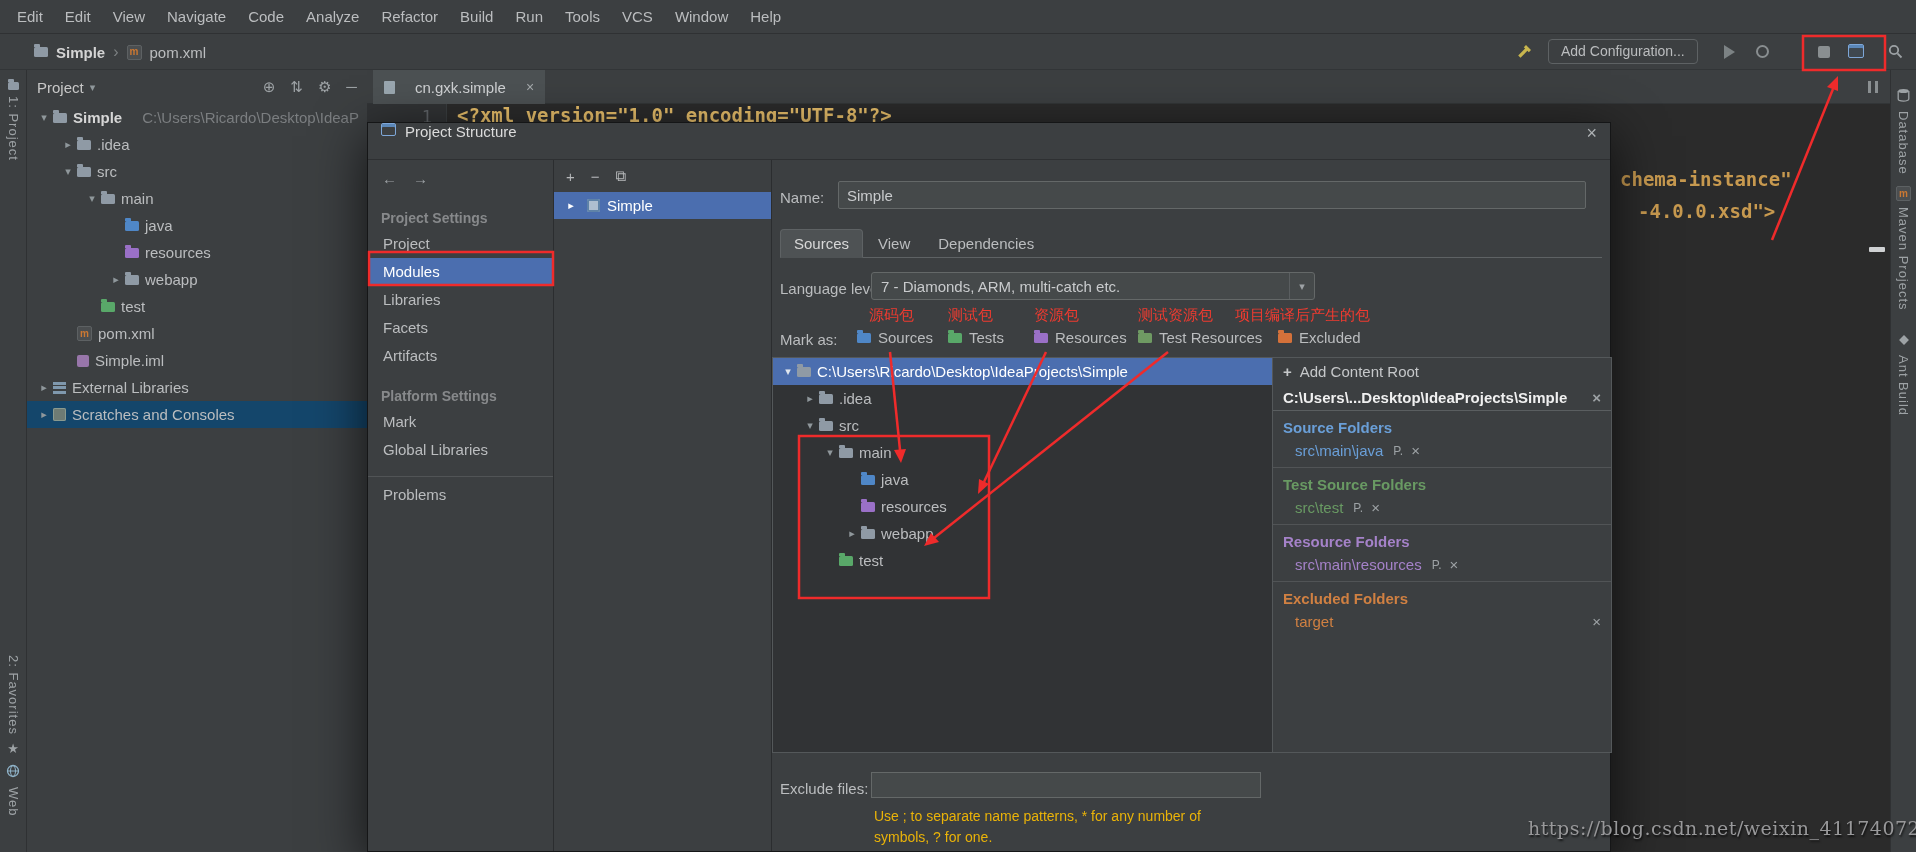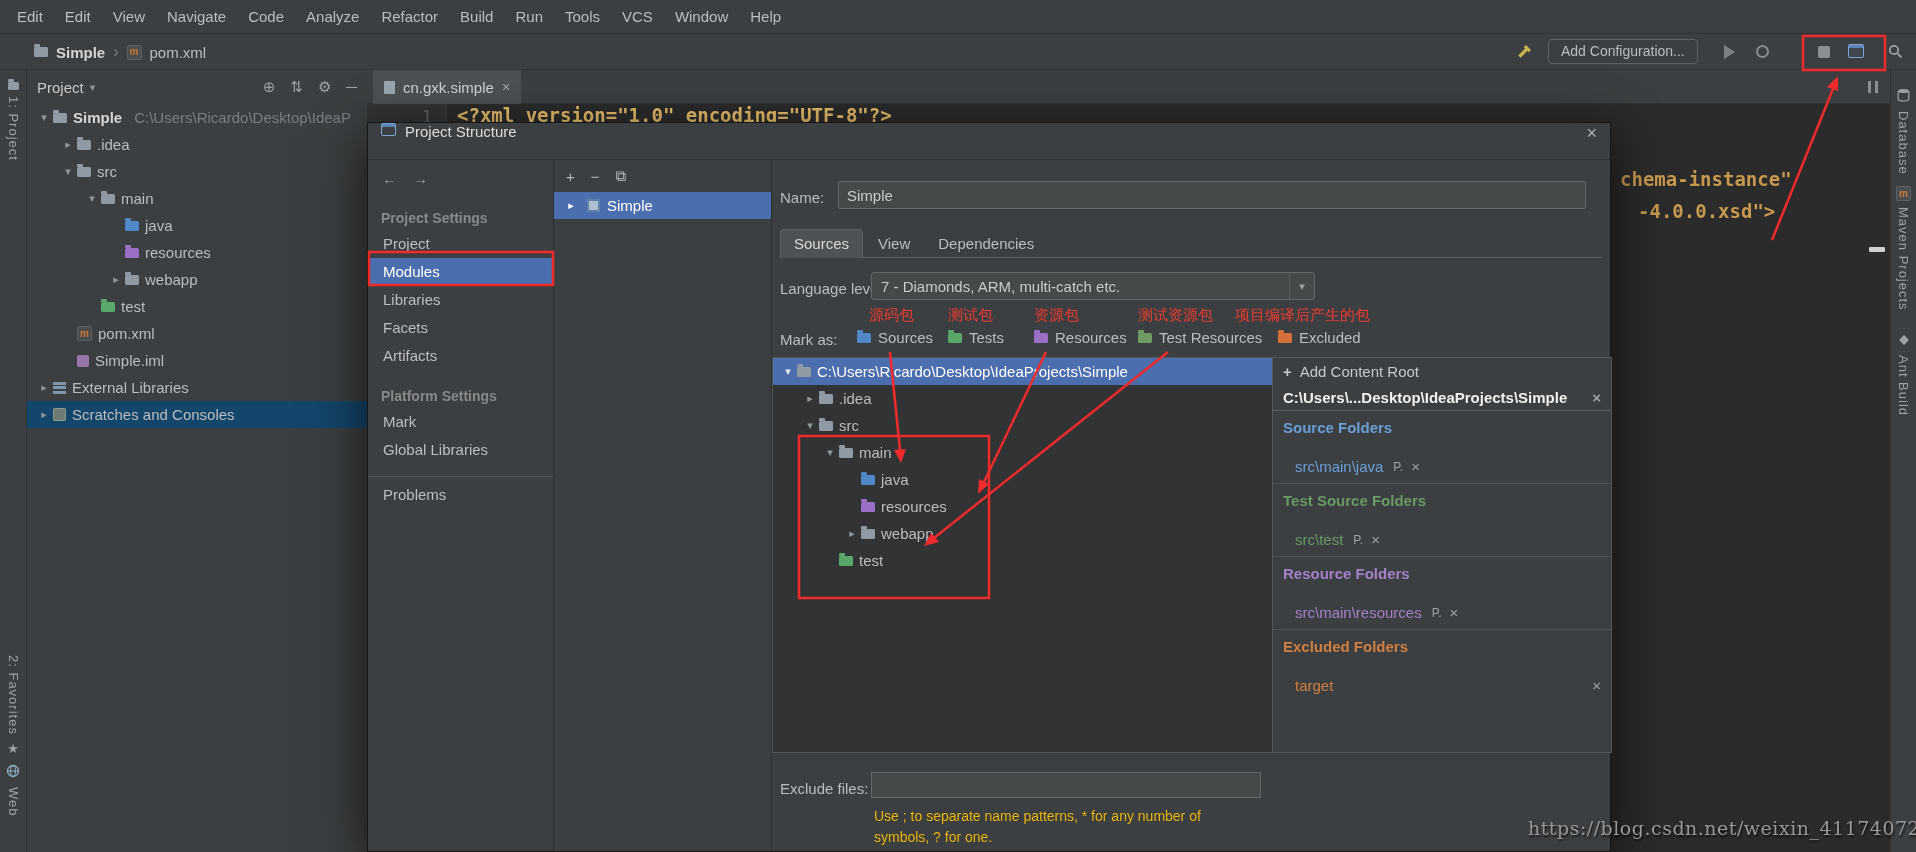--- a/index.html
+++ b/index.html
@@ -43,39 +43,39 @@
   .star{color:#9da2a5;font-size:13px;}
 
   
   .pjpanel{position:absolute;left:27px;top:70px;width:340px;height:782px;background:#3c3f41;z-index:5;}
   .pjhead{height:34px;display:flex;align-items:center;padding:0 10px;gap:6px;color:#c8c8c8;}
   .pjhead .hicons{margin-left:auto;display:flex;gap:15px;color:#9da2a5;font-size:15px;}
   .pjtree{position:absolute;top:34px;left:0;right:0;bottom:0;overflow:hidden;}
   .trow{display:flex;align-items:center;height:27px;white-space:nowrap;overflow:hidden;}
   .tw{width:18px;flex:none;text-align:center;color:#8f979b;font-size:11px;}
   .lbl{margin-left:6px;}
-  .pth{margin-left:12px;color:#7b7e80;}
+  .pth{margin-left:20px;color:#7b7e80;}
   .bold{font-weight:bold;color:#d6d6d6;}
   .sel-dark{background:#14466b;}
 
   .fold{display:inline-block;width:14px;height:10px;border-radius:1.5px;position:relative;flex:none;background:#8f9aa5;}
   .fold::before{content:"";position:absolute;left:0;top:-3px;width:6px;height:3px;border-radius:1px 1px 0 0;background:inherit;}
   .f-blue{background:#4f87c7}.f-green{background:#59a869}.f-violet{background:#9a70c7}
   .f-tres{background:#6f9a63}.f-orange{background:#d4713a}
   .elico{width:13px;height:12px;flex:none;background:linear-gradient(#7f98ad 0 3px,#3c3f41 3px 4.5px,#7f98ad 4.5px 7.5px,#3c3f41 7.5px 9px,#7f98ad 9px 12px);}
   .scrico{width:13px;height:13px;flex:none;border-radius:2px;background:#6e7b74;box-shadow:inset 0 0 0 1px #8a9a8f;}
   .imlico{width:12px;height:12px;border-radius:2px;background:#9876aa;flex:none;}
   .modico{width:13px;height:13px;border-radius:2px;background:#aebfd0;box-shadow:inset 0 0 0 2px #5f83a8;flex:none;}
   .fileico{width:11px;height:13px;background:#9aa7b0;border-radius:1px;flex:none;}
 
   
   .tabbar{position:absolute;left:367px;top:70px;width:1523px;height:34px;background:#3c3f41;
           border-bottom:1px solid #323537;z-index:4;}
   .etab{position:absolute;left:6px;top:0;height:34px;background:#4c5153;display:flex;align-items:center;
-        gap:8px;padding:16px 11px;color:#d0d2d4;}
+        gap:20px;padding:16px 11px;color:#d0d2d4;}
   .tabx{color:#a6abad;font-size:14px;}
   .pinbars{position:absolute;right:12px;top:11px;width:10px;height:12px;
            background:linear-gradient(90deg,#8a8f91 0 3px,transparent 3px 7px,#8a8f91 7px 10px);}
   .editor{position:absolute;left:367px;top:104px;width:1523px;height:748px;background:#2b2b2b;z-index:3;}
   .gutter{position:absolute;left:0;top:0;width:80px;height:100%;background:#313335;border-right:1px solid #3a3e40;}
   .lnum{position:absolute;right:14px;top:3px;color:#616569;font:17px "DejaVu Sans Mono",monospace;}
   .code1{position:absolute;left:90px;top:0;font:bold 19px "DejaVu Sans Mono",monospace;color:#e8bf6a;white-space:pre;}
   .frag{position:absolute;font:bold 19px "DejaVu Sans Mono",monospace;color:#c7994f;white-space:pre;}
   .scrollmark{position:absolute;left:1502px;top:143px;width:16px;height:5px;background:#cfd1d3;border-radius:1px;}
 
@@ -120,21 +120,21 @@
   .selblue{background:#4b6eaf;color:#fff;}
   .selblue .tw{color:#dfe6ee;}
   .sfolders{flex:1;background:#3c3f41;overflow:hidden;}
   .fp-add{height:27px;display:flex;align-items:center;gap:8px;padding:0 10px;color:#c6c8ca;}
   .fp-plus{font-weight:bold;color:#c6c8ca;}
   .fp-path{height:26px;display:flex;align-items:center;padding:0 10px;color:#f0f0f0;font-weight:bold;
            border-bottom:1px solid #5a5e60;}
   .fp-sec{padding:6px 0 5px;border-bottom:1px solid #515456;}
   .fp-sec.last{border-bottom:none;}
   .fp-t{padding:2px 10px 3px;font-weight:bold;}
-  .fp-e{display:flex;align-items:center;padding:3px 10px 3px 22px;margin-top:16px;}
+  .fp-e{display:flex;align-items:center;padding:3px 10px 3px 22px;}
   .fp-x{margin-left:auto;color:#9da2a5;font-size:15px;}
   .fp-p{color:#9da2a5;font-size:12px;margin-left:10px;}
   .c-src{color:#6a9fd8}.c-test{color:#699a63}.c-res{color:#a582c9}.c-exc{color:#d08042}
   .exl{position:absolute;left:8px;top:620px;}
   .exinp{position:absolute;left:99px;top:612px;width:390px;height:26px;background:#45494a;
          border:1px solid #646868;color:#c9cbcd;padding:0 8px;font-size:14px;font-family:inherit;}
   .help{position:absolute;left:102px;color:#eab308;font-size:14px;}
   .h1{top:648px;}.h2{top:669px;}
 
   

